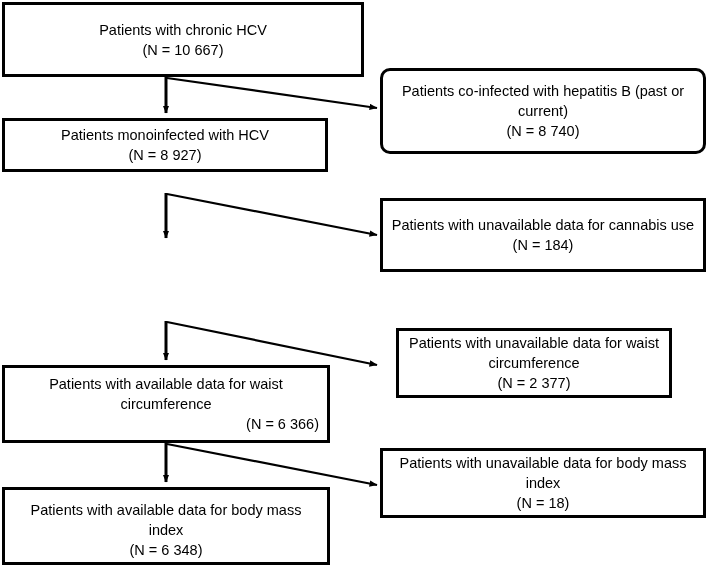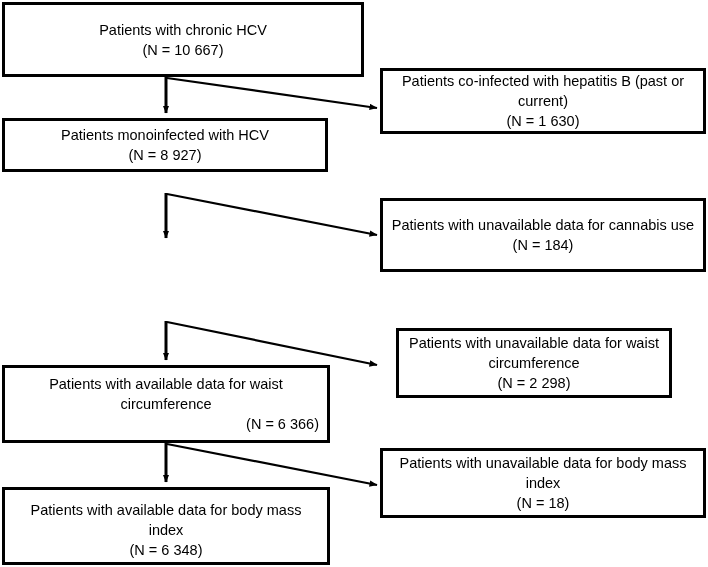--- a/index.html
+++ b/index.html
@@ -41,21 +41,21 @@
   }
 
   
   #node-chronic-hcv      { left: 2px;  top: 2px;   width: 362px; height: 75px; }
   #node-monoinfected     { left: 2px;  top: 118px; width: 326px; height: 54px; }
   #node-cannabis-avail   { left: 2px;  top: 243px; width: 328px; height: 78px; }
   #node-waist-avail      { left: 2px;  top: 365px; width: 328px; height: 78px; align-items: flex-end; }
   #node-bmi-avail        { left: 2px;  top: 487px; width: 328px; height: 78px; justify-content: flex-end; }
 
   
-  #node-hepatitis-b-excl { left: 380px; top: 68px;  width: 326px; height: 66px; }
+  #node-hepatitis-b-excl { left: 380px; top: 68px;  width: 326px; height: 86px; border-radius: 10px; }
   #node-cannabis-excl    { left: 380px; top: 198px; width: 326px; height: 74px; }
   #node-waist-excl       { left: 396px; top: 328px; width: 276px; height: 70px; }
   #node-bmi-excl         { left: 380px; top: 448px; width: 326px; height: 70px; }
 
   #edges {
     position: absolute;
     left: 0;
     top: 0;
     width: 708px;
     height: 567px;
@@ -101,31 +101,31 @@
     <span class="line">(N = 6 366)</span>
   </div>
 
   <div class="node" id="node-bmi-avail">
     <span class="line wrap">Patients with available data for body mass index</span>
     <span class="line">(N = 6 348)</span>
   </div>
 
   <div class="node" id="node-hepatitis-b-excl">
     <span class="line wrap">Patients co-infected with hepatitis B (past or current)</span>
-    <span class="line">(N = 1 630)</span>
+    <span class="line">(N = 8 740)</span>
   </div>
 
   <div class="node" id="node-cannabis-excl">
     <span class="line wrap">Patients with unavailable data for cannabis use</span>
     <span class="line">(N = 184)</span>
   </div>
 
   <div class="node" id="node-waist-excl">
     <span class="line wrap">Patients with unavailable data for waist circumference</span>
-    <span class="line">(N = 2 298)</span>
+    <span class="line">(N = 2 377)</span>
   </div>
 
   <div class="node" id="node-bmi-excl">
     <span class="line wrap">Patients with unavailable data for body mass index</span>
     <span class="line">(N = 18)</span>
   </div>
 
 </div>
 
 </body></html>

